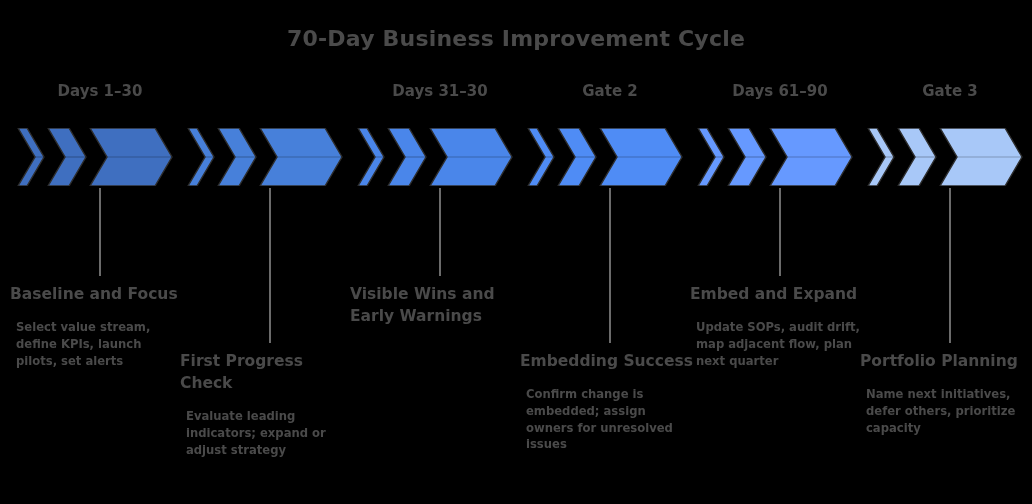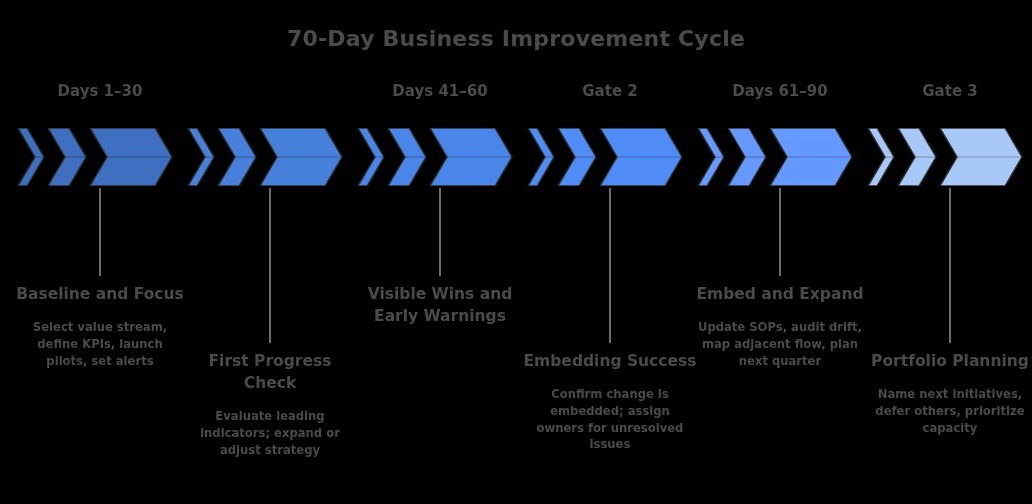--- a/index.html
+++ b/index.html
@@ -59,21 +59,20 @@
   .connector {
     position: absolute;
     width: 1.6px;
     background: #6b6b6b;
     left: 85px;
   }
   .label-block {
     position: absolute;
     left: -4px;
     width: 180px;
-    text-align: center;
   }
   .label-title {
     font-size: 15.5px;
     font-weight: bold;
     color: #4a4a4a;
     line-height: 1.42;
   }
   .label-desc {
     margin-top: 14px;
     font-size: 11.6px;
@@ -123,21 +122,21 @@
             <line x1="93" y1="29" x2="158" y2="29" stroke="rgba(0,0,0,0.25)" stroke-width="1.2"></line>
           </svg>
         </div>
         <div class="connector" style="background: rgb(107, 107, 107);"></div>
         <div class="label-block">
           <div class="label-title">First Progress Check</div>
           <div class="label-desc">Evaluate leading indicators; expand or adjust strategy</div>
         </div>
       </div>
       <div class="stage up" style="left: 354px;">
-        <div class="stage-header">Days 41–60</div>
+        <div class="stage-header">Days 31–30</div>
         <div class="chevrons">
           <svg width="172" height="58" viewBox="0 0 172 58">
             <path d="M4,0 L13,0 L30,29 L13,58 L4,58 L21,29 Z" fill="#4a86ea" stroke="#2e2e2e" stroke-width="1.4"></path>
             <line x1="21" y1="29" x2="30" y2="29" stroke="rgba(0,0,0,0.25)" stroke-width="1.2"></line>
             <path d="M34,0 L55,0 L72,29 L55,58 L34,58 L51,29 Z" fill="#4a86ea" stroke="#2e2e2e" stroke-width="1.4"></path>
             <line x1="51" y1="29" x2="72" y2="29" stroke="rgba(0,0,0,0.25)" stroke-width="1.2"></line>
             <path d="M76,0 L141,0 L158,29 L141,58 L76,58 L93,29 Z" fill="#4a86ea" stroke="#2e2e2e" stroke-width="1.4"></path>
             <line x1="93" y1="29" x2="158" y2="29" stroke="rgba(0,0,0,0.25)" stroke-width="1.2"></line>
           </svg>
         </div>

